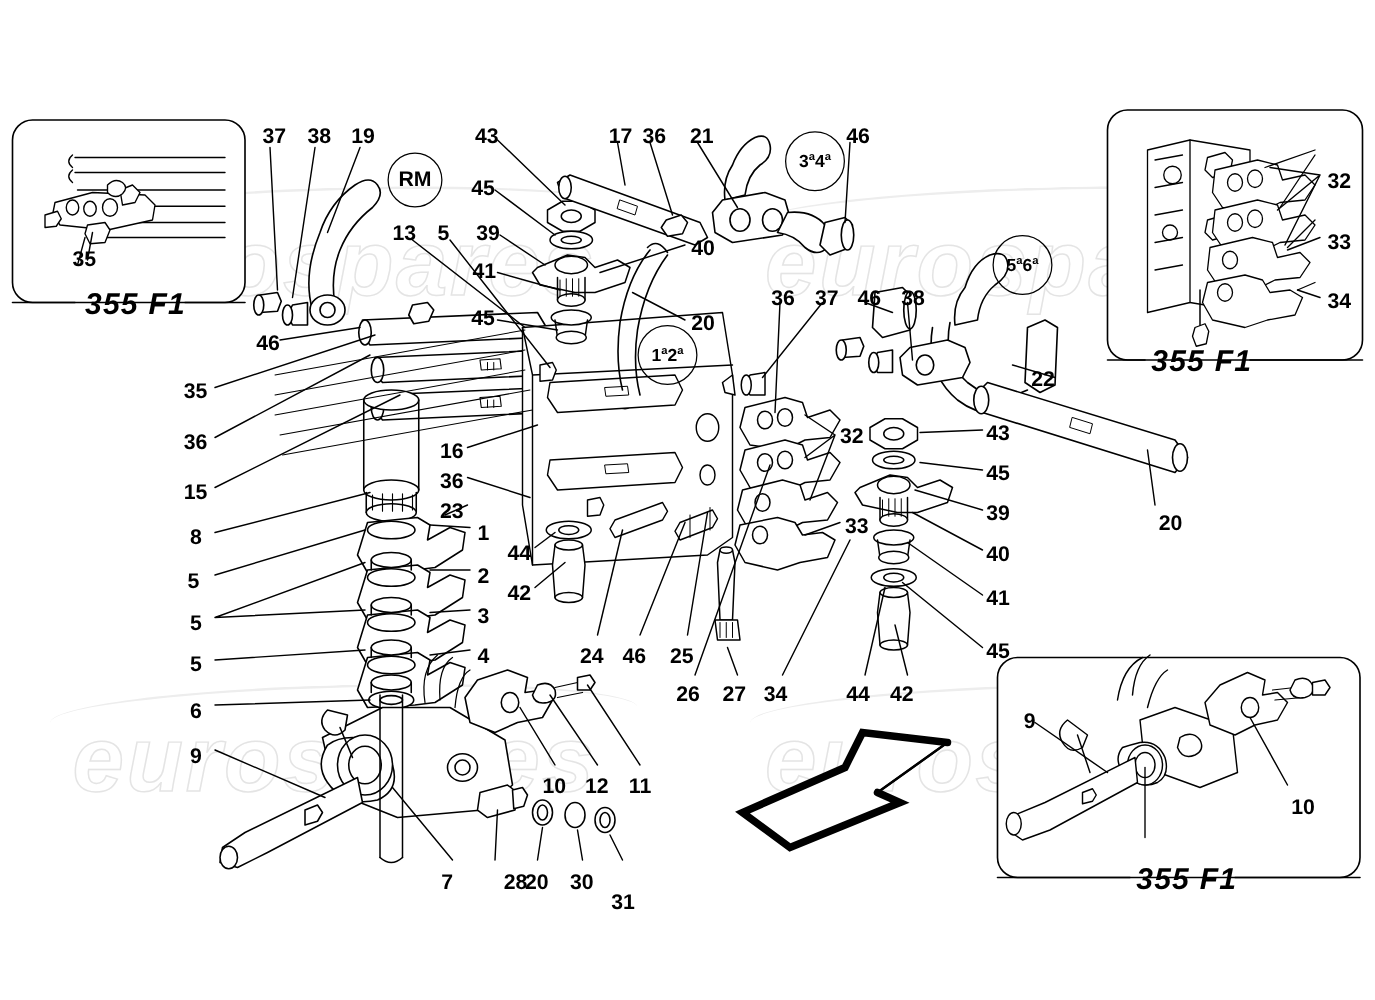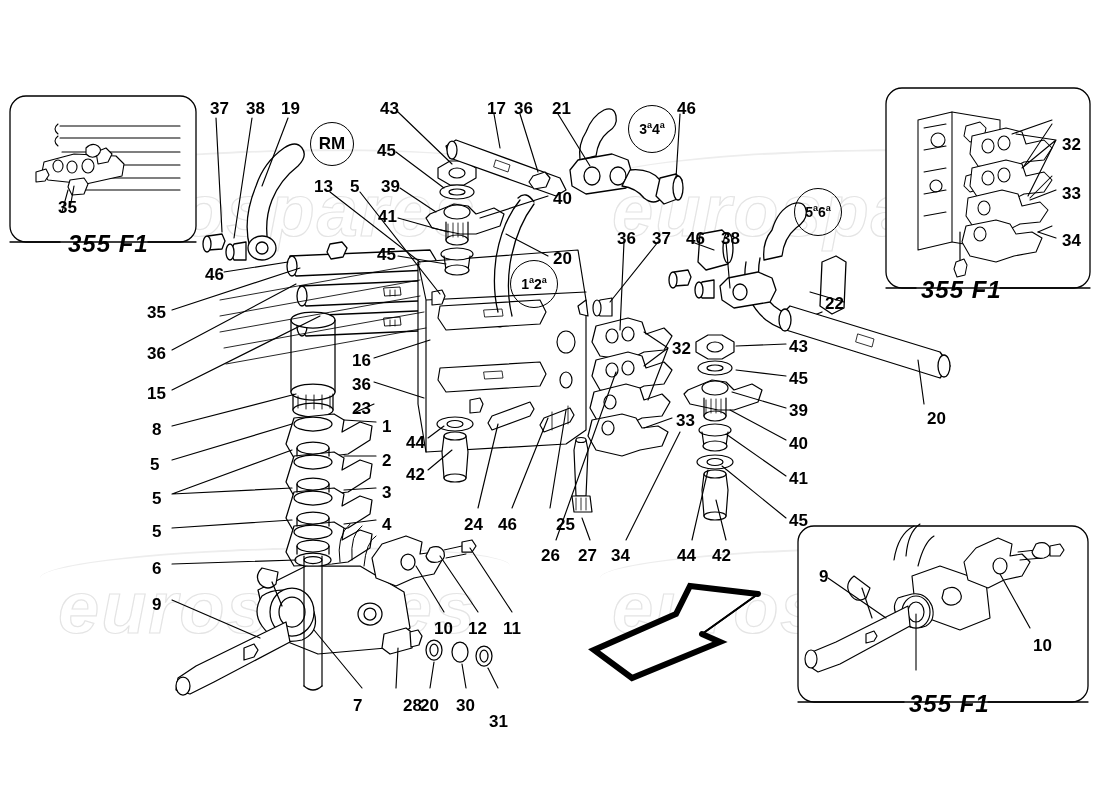--- a/index.html
+++ b/index.html
@@ -526,21 +526,21 @@
       <div class="lbl" style="left: 352px; top: 376px;">36</div>
       <div class="lbl" style="left: 352px; top: 400px;">23</div>
       <div class="lbl" style="left: 382px; top: 418px;">1</div>
       <div class="lbl" style="left: 382px; top: 452px;">2</div>
       <div class="lbl" style="left: 382px; top: 484px;">3</div>
       <div class="lbl" style="left: 382px; top: 516px;">4</div>
       <div class="lbl" style="left: 406px; top: 434px;">44</div>
       <div class="lbl" style="left: 406px; top: 466px;">42</div>
       <div class="lbl" style="left: 464px; top: 516px; text-align: center;">24</div>
       <div class="lbl" style="left: 498px; top: 516px;">46</div>
-      <div class="lbl" style="left: 536px; top: 516px; margin-left: 20px;">25</div>
+      <div class="lbl" style="left: 536px; top: 516px;">25</div>
       <div class="lbl" style="left: 541px; top: 547px;">26</div>
       <div class="lbl" style="left: 578px; top: 547px;">27</div>
       <div class="lbl" style="left: 611px; top: 547px;">34</div>
       <div class="lbl" style="left: 617px; top: 230px;">36</div>
       <div class="lbl" style="left: 652px; top: 230px;">37</div>
       <div class="lbl" style="left: 686px; top: 230px;">46</div>
       <div class="lbl" style="left: 721px; top: 230px;">38</div>
       <div class="lbl" style="left: 825px; top: 295px;">22</div>
       <div class="lbl" style="left: 672px; top: 340px;">32</div>
       <div class="lbl" style="left: 676px; top: 412px;">33</div>

